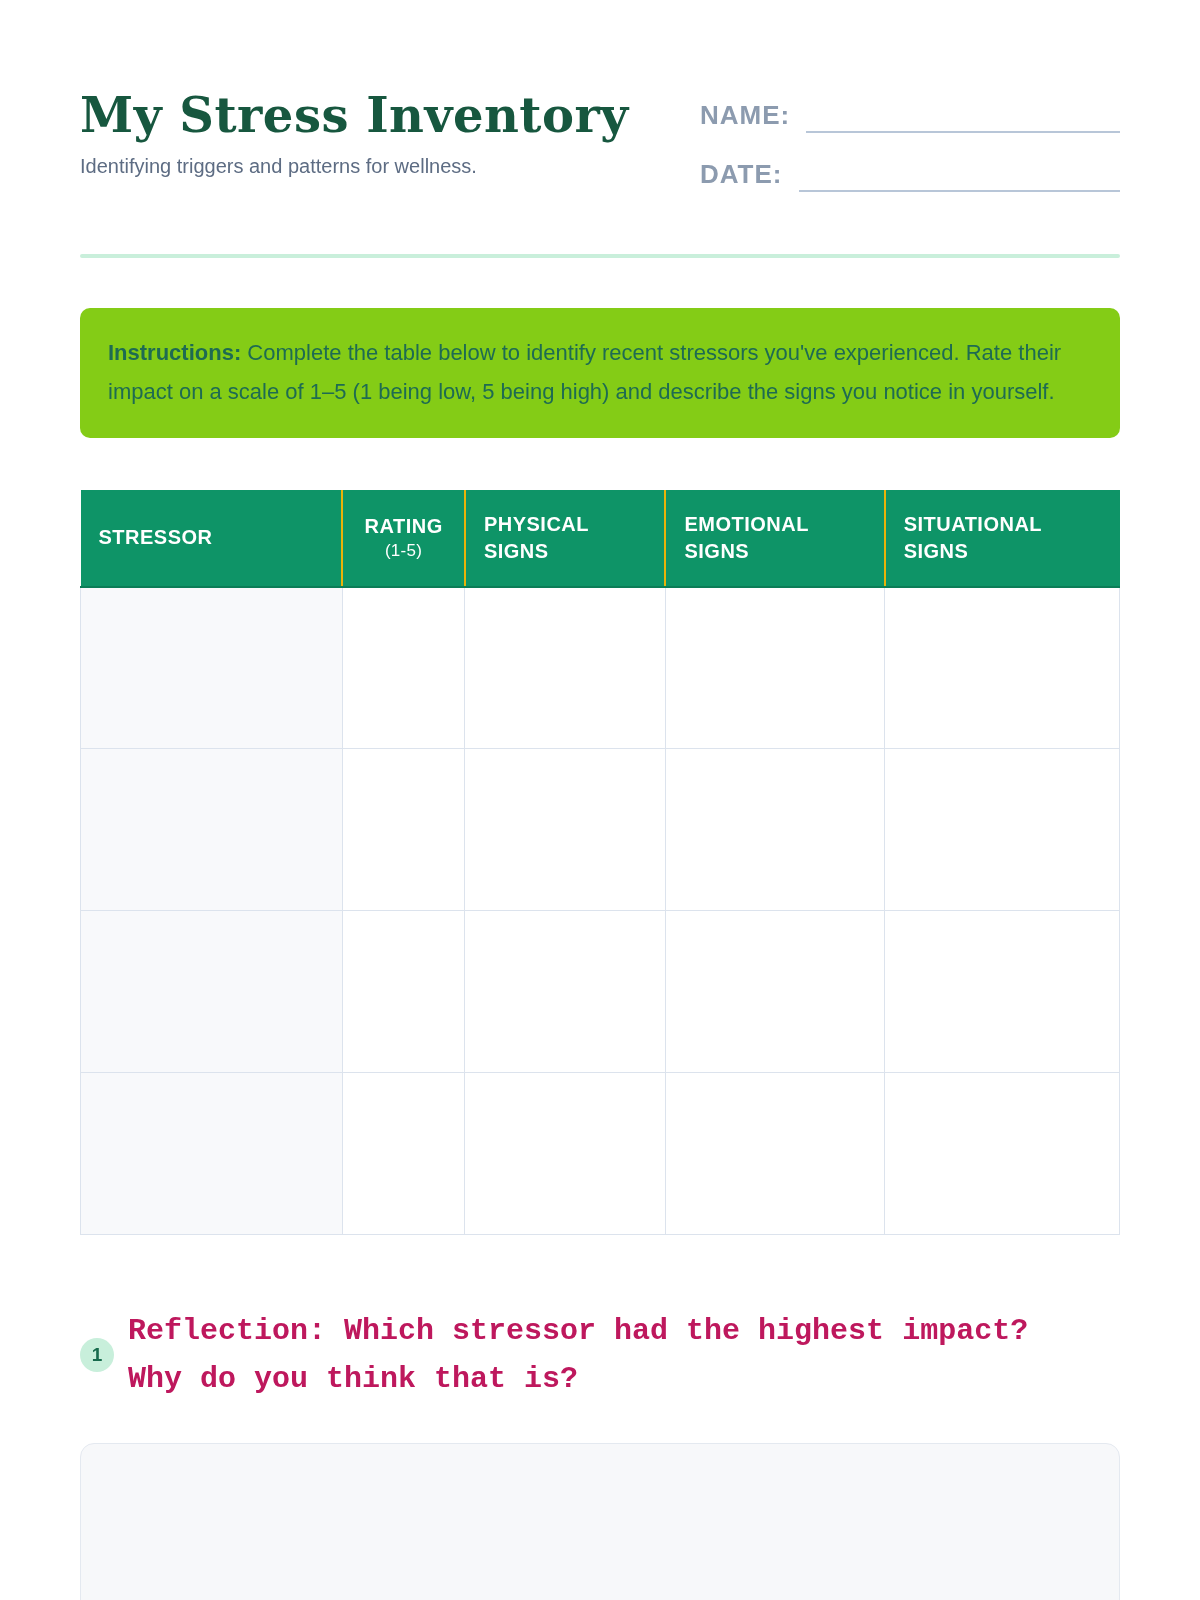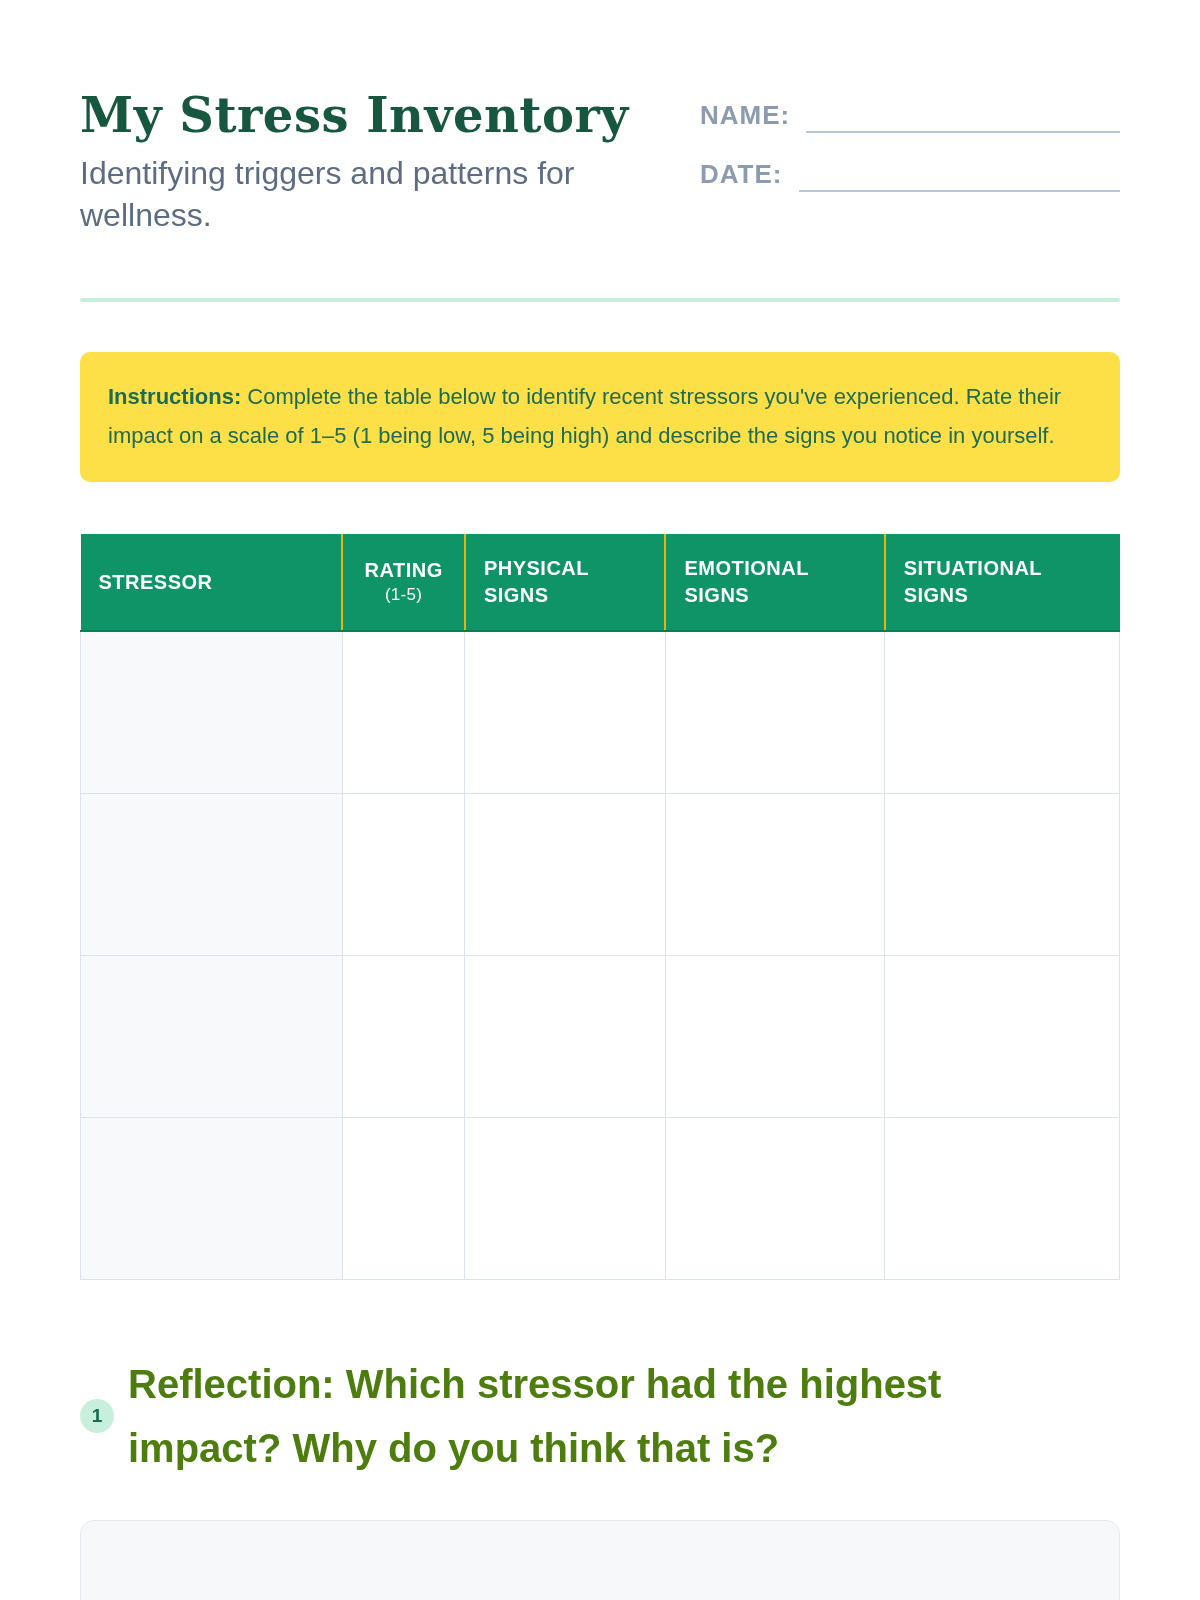--- a/index.html
+++ b/index.html
@@ -20,21 +20,21 @@
   .title-block h1 {
     font-family: "DejaVu Serif", "Liberation Serif", serif;
     font-size: 48px;
     font-weight: 700;
     color: #17573F;
     line-height: 1.15;
     letter-spacing: 0.5px;
   }
   .subtitle {
     margin-top: 10px;
-    font-size: 32px;
+    font-size: 20px;
     color: #5D6C83;
     line-height: 1.3;
   }
   .fields { width: 420px; margin-top: 12px; flex: none; }
   .field-row { display: flex; align-items: flex-end; }
   .field-row + .field-row { margin-top: 26px; }
   .field-label {
     font-size: 26px;
     font-weight: 700;
     color: #8C9BAF;
@@ -51,21 +51,21 @@
   .divider {
     margin-top: 62px;
     height: 4px;
     border-radius: 2px;
     background: #C9EFDB;
   }
 
   
   .instructions {
     margin-top: 50px;
-    background: #fde047;
+    background: #84cc16;
     border-radius: 10px;
     padding: 26px 28px;
     font-size: 22px;
     line-height: 1.77;
     color: #1E6B52;
   }
   .instructions strong { font-weight: 700; color: #1E6B52; }
 
   
   table.stress-table {
@@ -124,25 +124,26 @@
     border-radius: 50%;
     background: #C8EFDB;
     color: #176B4D;
     font-size: 19px;
     font-weight: 700;
     display: flex;
     align-items: center;
     justify-content: center;
   }
   .question {
-    font-size: 40px;
-    font-weight: 700;
-    color: #4d7c0f;
+    font-size: 30px;
+    font-weight: 700;
+    color: #be185d;
     line-height: 1.6;
     max-width: 930px;
+    font-family: Liberation Mono, monospace;
   }
 
   .answer-box {
     margin-top: 40px;
     height: 220px;
     background: #F7F8FA;
     border: 1px solid #E4E9F0;
     border-radius: 14px;
   }
 </style>

